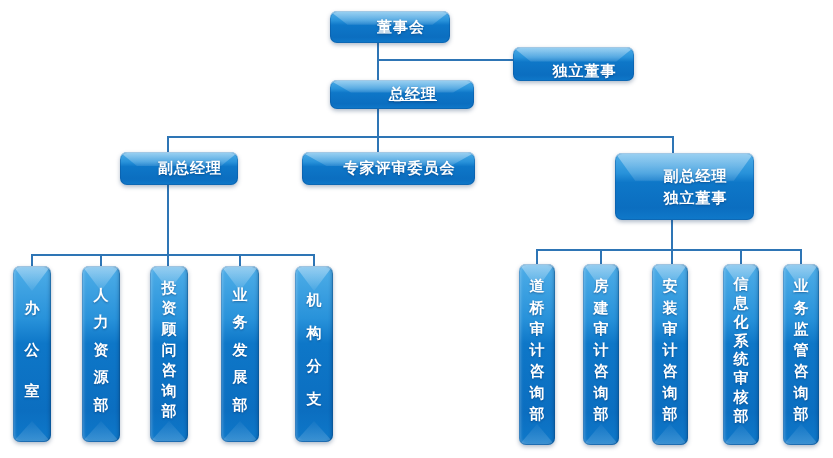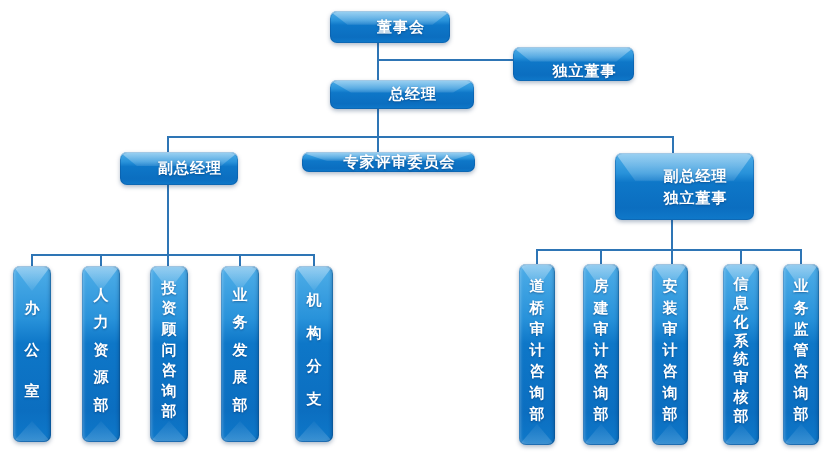--- a/index.html
+++ b/index.html
@@ -96,29 +96,29 @@
   <div class="line" style="left:800px;top:249px;width:2px;height:16px;"></div>
 
   <div class="node hbox" style="left:330px;top:11px;width:98px;height:32px;">
     <span class="lbl">董事会</span>
   </div>
 
   <div class="node hbox" style="left:513px;top:47px;width:99px;height:34px;align-items:flex-end;">
     <span class="lbl">独立董事</span>
   </div>
 
-  <div class="node hbox" style="left:330px;top:80px;width:122px;height:29px;">
+  <div class="node hbox" style="left:330px;top:80px;width:122px;height:29px;text-decoration:underline;">
     <span class="lbl">总经理</span>
   </div>
 
   <div class="node hbox" style="left:120px;top:152px;width:96px;height:33px;">
     <span class="lbl">副总经理</span>
   </div>
 
-  <div class="node hbox" style="left:302px;top:152px;width:151px;height:20px;">
+  <div class="node hbox" style="left:302px;top:152px;width:151px;height:33px;">
     <span class="lbl">专家评审委员会</span>
   </div>
 
   <div class="node hbox twoline" style="left:615px;top:153px;width:117px;height:67px;">
     <span class="lbl">副总经理</span>
     <span class="lbl">独立董事</span>
   </div>
 
   <div class="node vbox" style="left:13px;top:266px;width:38px;height:176px;">
       <span>办</span>

